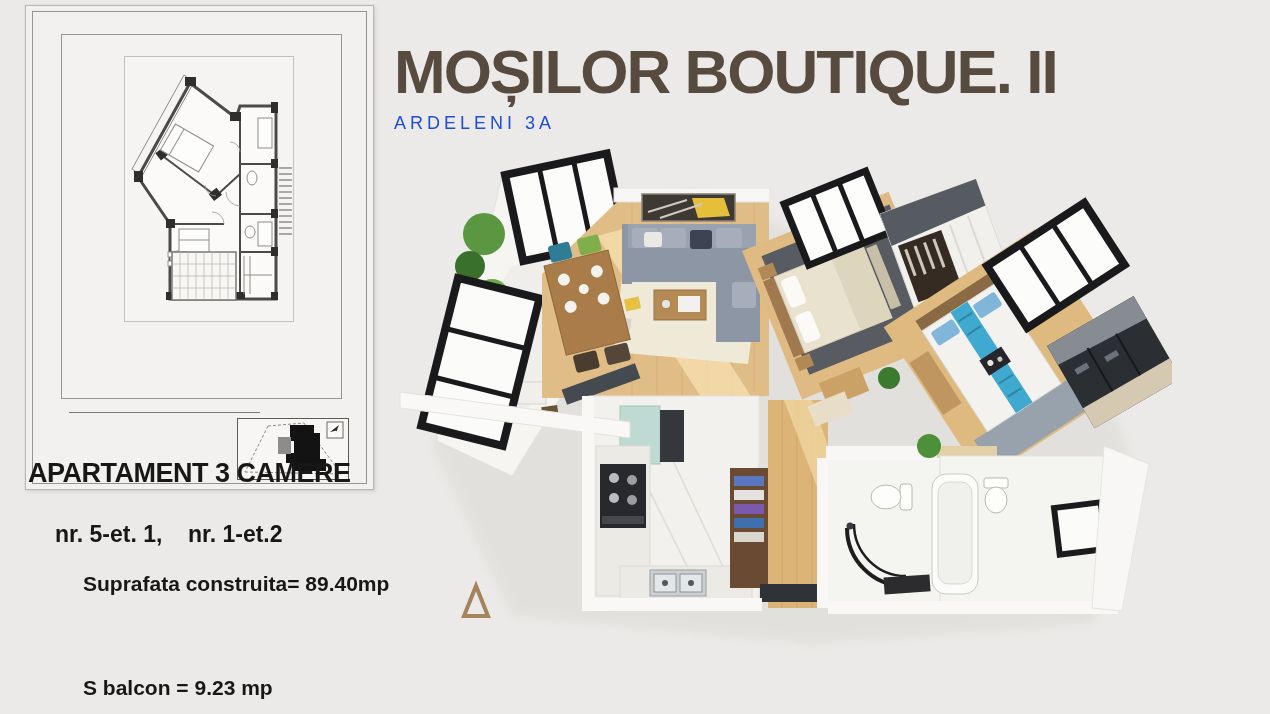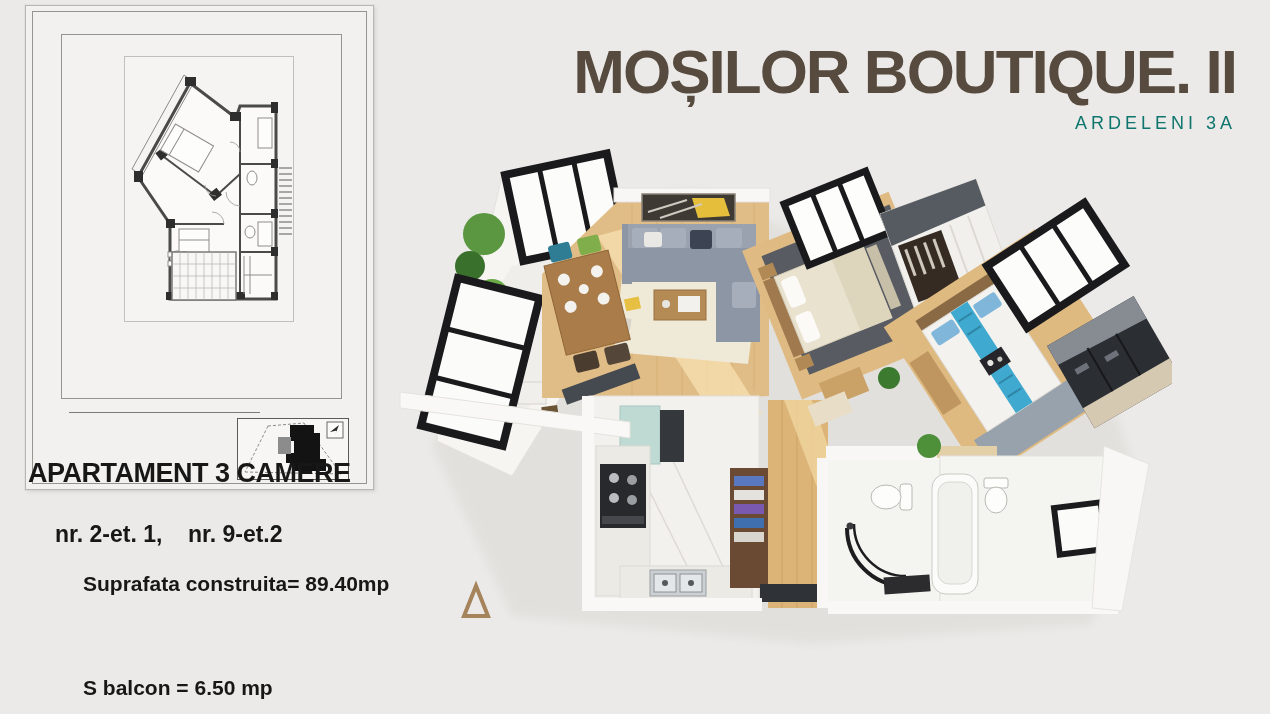--- a/index.html
+++ b/index.html
@@ -22,30 +22,30 @@
   .plan2d{left:98px;top:50px;}
   .sep-line{left:43px;top:406px;width:191px;height:0;border-top:1px solid #7d7b77;}
   .site-box{left:211px;top:412px;width:110px;height:60px;background:#f7f6f4;border:1px solid #5c5a56;}
 
   
   .info-heading{left:28px;top:458px;font-size:27px;font-weight:bold;letter-spacing:-0.5px;white-space:pre;}
   .info-units{left:55px;top:521px;font-size:23px;font-weight:bold;white-space:pre;}
   .info-areas{left:47px;top:571px;font-size:21px;font-weight:bold;line-height:26px;white-space:pre;margin-left:36px;}
 
   
-  .title-wrap{left:416px;top:0;width:820px;height:150px;text-align:right;}
+  .title-wrap{left:394px;top:0;width:820px;height:150px;text-align:left;}
   .main-title{
     margin:0;padding-top:36px;
     font-size:62px;font-weight:bold;letter-spacing:-2px;
     color:#574a3e;white-space:nowrap;
   }
   .sub-title{
     margin:6px 0 0 0;
     font-size:18px;font-weight:normal;letter-spacing:4px;
-    color:#0f766e;
+    color:#1d4ed8;
   }
 
   .render3d{left:392px;top:146px;}
 </style>
 </head>
 <body>
 
 <div class="abs sheet">
   <div class="abs frame-outer"></div>
   <div class="abs frame-inner"></div>
@@ -146,24 +146,24 @@
       <rect x="56" y="42" width="28" height="10" fill="#131313"></rect>
       <g>
         <rect x="89" y="3" width="16" height="16" fill="#fcfbf9" stroke="#6b6965" stroke-width="1"></rect>
         <path d="M 101,6 L 97,16 L 99,11.5 L 92,13 Z" fill="#2e2c28"></path>
       </g>
     </svg>
   </div>
 </div>
 
 <div class="abs info-heading">APARTAMENT 3 CAMERE</div>
-<div class="abs info-units">nr. 2-et. 1,    nr. 9-et.2</div>
+<div class="abs info-units">nr. 5-et. 1,    nr. 1-et.2</div>
 <div class="abs info-areas"><span>Suprafata construita= 89.40mp</span><br>
 <br>
-<span>S balcon = 6.50 mp</span></div>
+<span>S balcon = 9.23 mp</span></div>
 
 <div class="abs title-wrap">
   <h1 class="main-title">MOȘILOR BOUTIQUE. II</h1>
   <div class="sub-title">ARDELENI 3A</div>
 </div>
 
 <svg class="abs render3d" width="780" height="505" viewBox="0 0 780 505">
   <defs>
     <filter id="soft" x="-20%" y="-20%" width="140%" height="140%">
         <feGaussianBlur stdDeviation="5"></feGaussianBlur>

